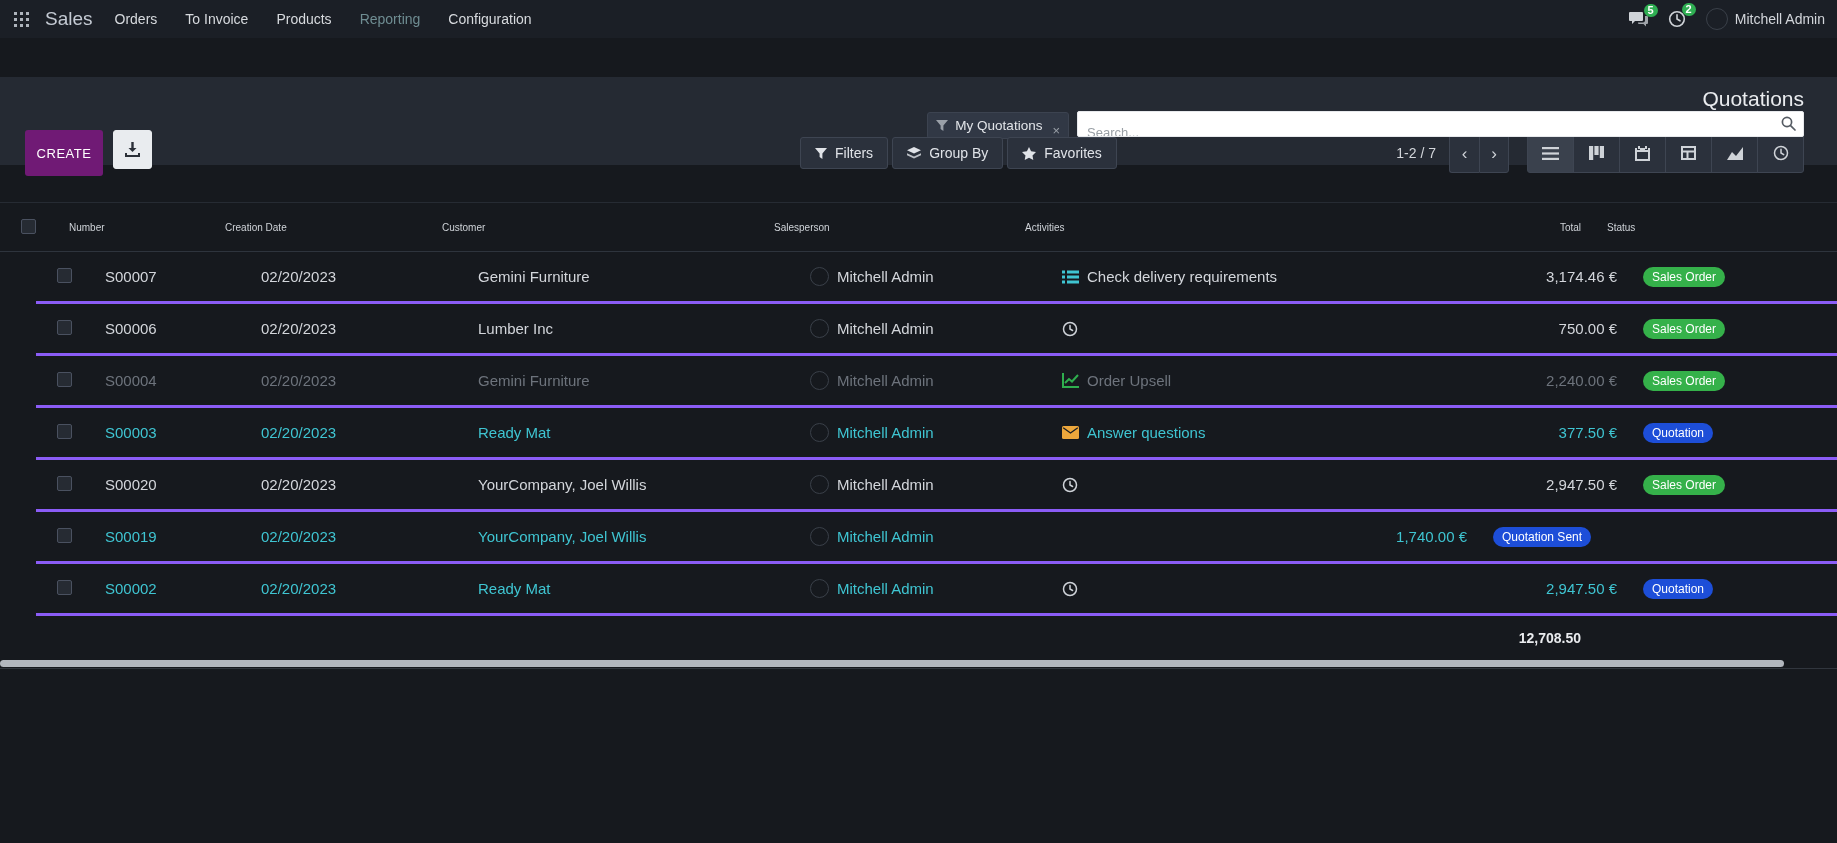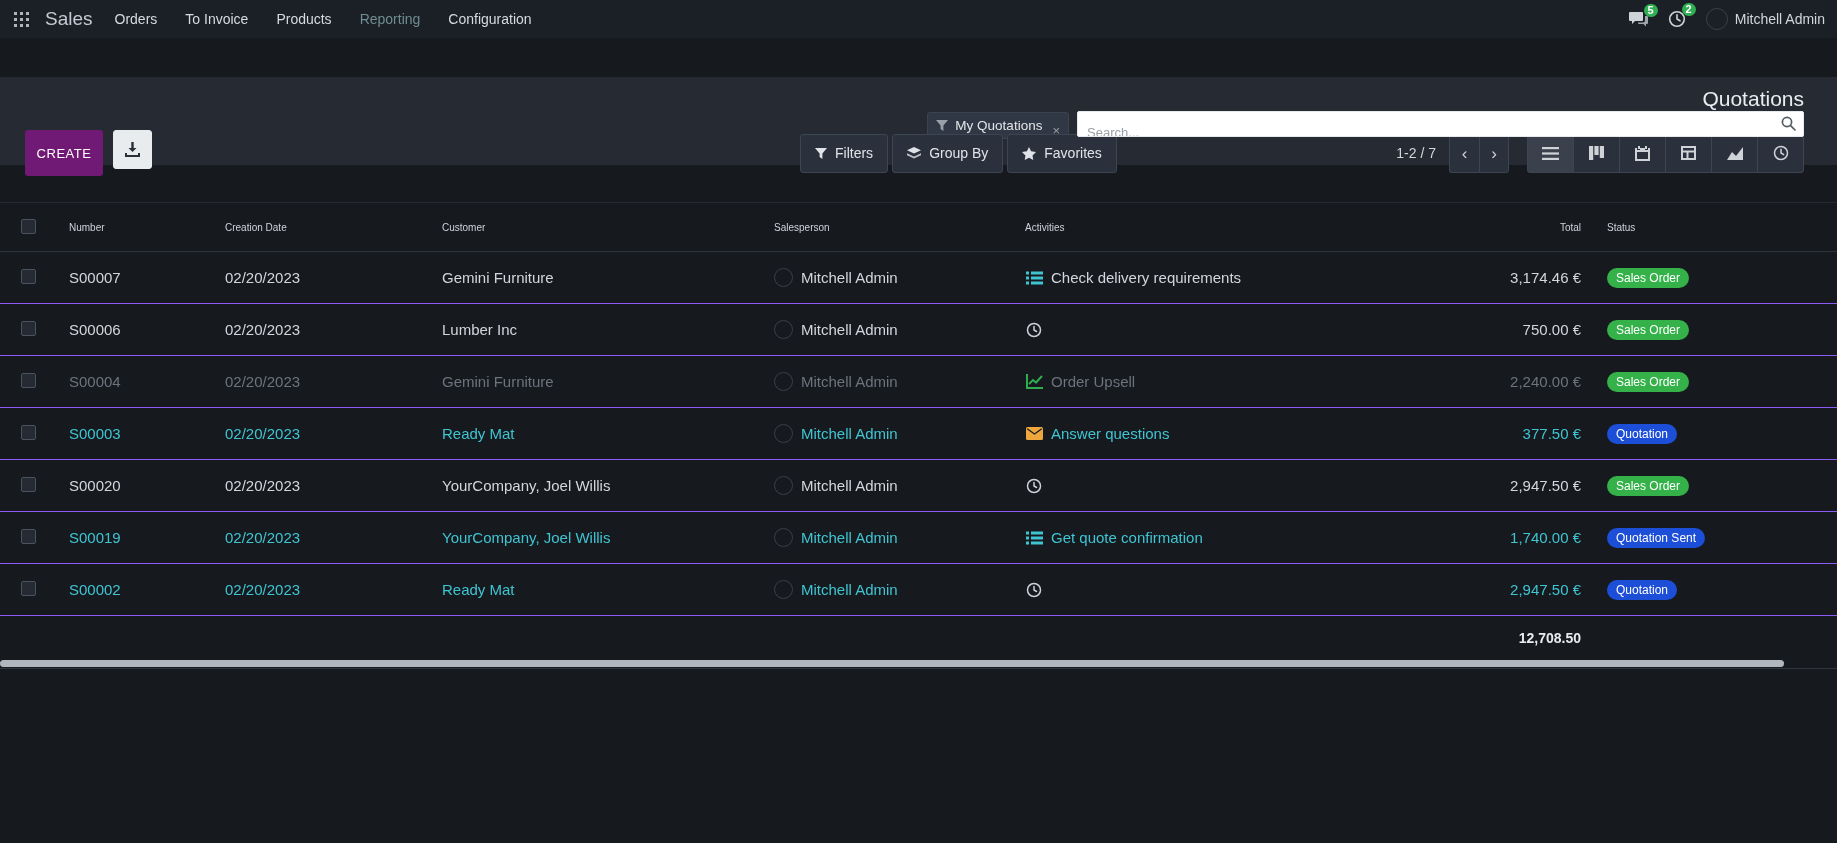--- a/index.html
+++ b/index.html
@@ -68,21 +68,21 @@
   .btn-create {
     width:78px; height:46px; background:#701a75; color:#fff; border:none;
     border-radius:3px; font-size:13px; letter-spacing:.5px; font-weight:500;
   }
   .btn-export {
     width:39px; height:39px; background:#e9ecef; border:1px solid #e9ecef;
     border-radius:3px; display:flex; align-items:center; justify-content:center;
   }
   .mid-actions { display:flex; gap:4px; margin-left:648px; }
   .btn-dark {
-    height:39px; background:#2b313c; border:1px solid #3e4552; color:#e0e3e8;
+    height:32px; background:#2b313c; border:1px solid #3e4552; color:#e0e3e8;
     border-radius:3px; padding:0 14px; font-size:14px;
     display:flex; align-items:center; gap:8px;text-align:right;
   }
   .right-actions { margin-left:auto; display:flex; align-items:center; }
   .pager-text { font-size:14px; color:#d3d6db; margin-right:13px; }
   .pager-btn {
     width:30px; height:39px; background:#2b313c; border:1px solid #3e4552;
     color:#cfd3d8; font-size:17px; line-height:1;
   }
   .pager-btn.prev { border-radius:3px 0 0 3px; border-right:none; }
@@ -98,21 +98,21 @@
 
   
   .table-area { margin-top:37px; }
   .grid-cols {
     display:grid;
     grid-template-columns:69px 156px 217px 332px 251px 420px 150px 1fr;
     align-items:center;
   }
   .thead { height:50px; border-top:1px solid #262b33; border-bottom:1px solid #2e343d;
            color:#cfd3d8; font-size:10px; font-weight:500; }
-  .trow  { height:52px; border-bottom:1px solid #8b5cf6; color:#d3d6db; cursor:pointer; }
+  .trow  { height:52px; border-bottom:3px solid #8b5cf6; color:#d3d6db; cursor:pointer;margin-left:36px; }
   .trow.row-accent { color:#3fc5d2; }
   .trow.row-muted  { color:#6d737c; }
   .c-check { padding-left:21px; }
   .checkbox {
     display:inline-block; width:15px; height:15px; background:#262b33;
     border:1px solid #4a5160; border-radius:2px; cursor:pointer;
   }
   .c-total { text-align:right; padding-right:14px; }
   .c-status { padding-left:12px; }
   .c-sales, .c-activity { display:flex; align-items:center; gap:8px; }
@@ -435,33 +435,20 @@
 
   <div class="trow grid-cols row-accent">
     <div class="c-check"><span class="checkbox"></span></div>
     <div>S00019</div>
     <div>02/20/2023</div>
     <div>YourCompany, Joel Willis</div>
     <div class="c-sales">
       <span class="avatar small"></span>
       <span>Mitchell Admin</span>
     </div>
-    <div class="c-activity">
-      <span class="act-icon">
-            <svg width="17" height="14" viewBox="0 0 17 14" fill="#3fc5d2">
-              <rect x="0" y="0.5" width="3" height="3"></rect>
-              <rect x="5" y="0.5" width="12" height="3"></rect>
-              <rect x="0" y="5.5" width="3" height="3"></rect>
-              <rect x="5" y="5.5" width="12" height="3"></rect>
-              <rect x="0" y="10.5" width="3" height="3"></rect>
-              <rect x="5" y="10.5" width="12" height="3"></rect>
-            </svg>
-          </span>
-      <span>Get quote confirmation</span>
-    </div>
     <div class="c-total">1,740.00 €</div>
     <div class="c-status"><span class="badge badge-info">Quotation Sent</span></div>
   </div>
 
   <div class="trow grid-cols row-accent">
     <div class="c-check"><span class="checkbox"></span></div>
     <div>S00002</div>
     <div>02/20/2023</div>
     <div>Ready Mat</div>
     <div class="c-sales">

